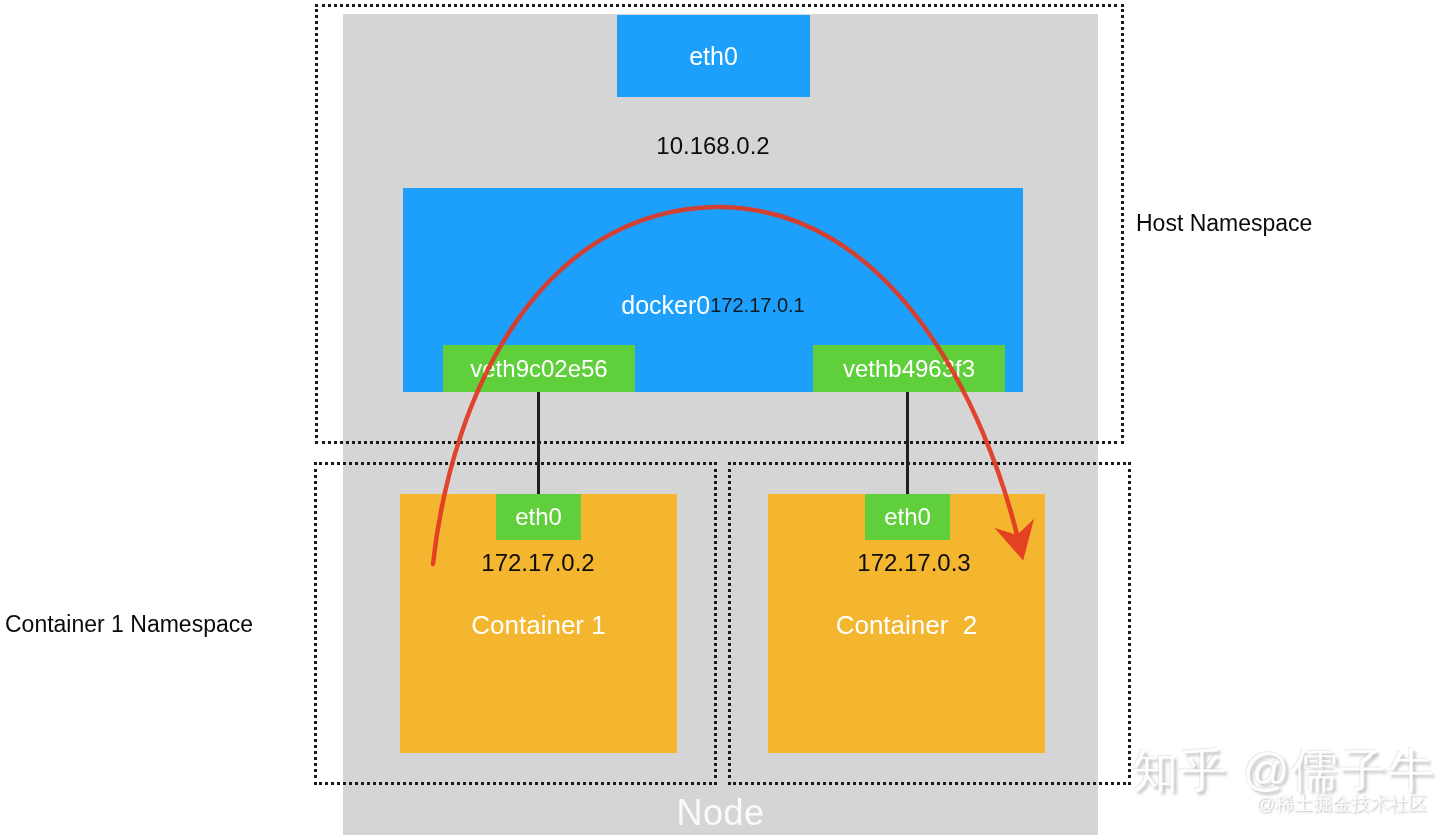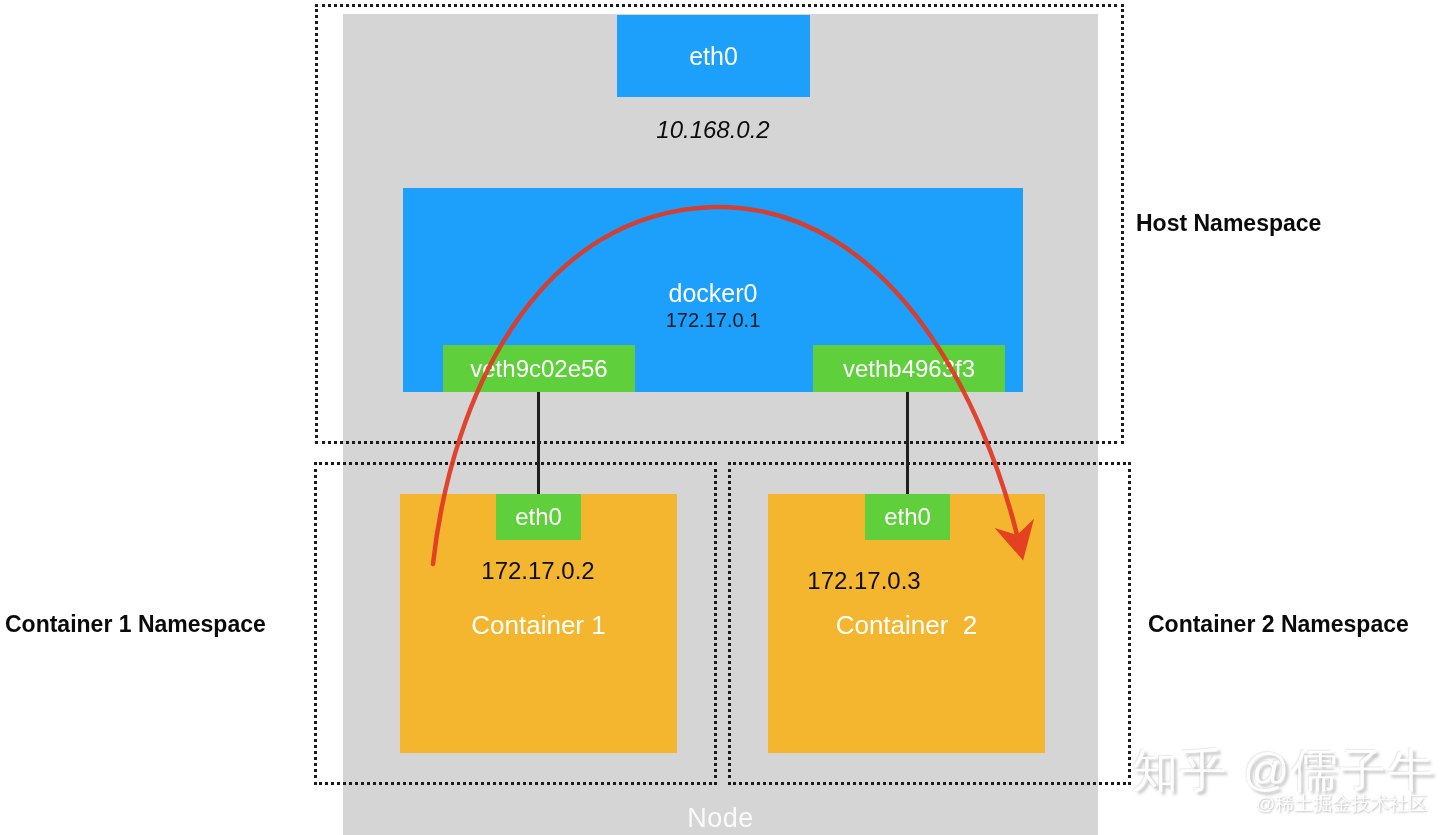--- a/index.html
+++ b/index.html
@@ -21,21 +21,21 @@
     overflow: hidden;
   }
   .abs { position: absolute; }
   .node-box {
     background: var(--gray);
   }
   .node-label {
     position: absolute;
     left: 0; right: 0; bottom: 1px;
     text-align: center;
-    font-size: 27px;
+    font-size: 36px;
     color: rgba(255,255,255,0.88);
     letter-spacing: 0.5px;
   }
   .ns-box {
     border: 3px dotted #1b1b1b;
     background: transparent;
   }
   .box-blue {
     background: var(--blue);
     color: var(--white-text);
@@ -51,21 +51,20 @@
     justify-content: center;
     font-size: 24px;
     font-weight: 500;
   }
   .box-orange {
     background: var(--orange);
   }
   .iface-label { font-size: 25px; font-weight: 500; }
   .bridge-text {
     display: flex;
-    flex-direction: column;
     align-items: center;
     justify-content: center;
     width: 100%;
     height: 100%;
     padding-top: 30px;
   }
   .bridge-name { font-size: 25px; font-weight: 500; color: var(--white-text); line-height: 1.2; }
   .bridge-ip { font-size: 20px; color: #101820; line-height: 1.25; }
   .ip-text {
     font-size: 24px;
@@ -73,21 +72,21 @@
     text-align: center;
   }
   .container-name {
     font-size: 26px;
     font-weight: 500;
     color: var(--white-text);
     text-align: center;
   }
   .ns-label {
     font-size: 23px;
-    font-weight: bold;
+    font-weight: normal;
     color: #0a0a0a;
     white-space: nowrap;
   }
   .vline {
     width: 3px;
     background: #1f1f1f;
   }
   .arrow-svg {
     position: absolute;
     left: 0; top: 0;
@@ -126,21 +125,21 @@
   </div>
 
   <div class="abs ns-box" style="left:315px; top:4px; width:809px; height:440px;"></div>
 
   <div class="abs ns-box" style="left:314px; top:462px; width:403px; height:323px;"></div>
   <div class="abs ns-box" style="left:728px; top:462px; width:403px; height:323px;"></div>
 
   <div class="abs box-blue" style="left:617px; top:15px; width:193px; height:82px;">
     <span class="iface-label">eth0</span>
   </div>
-  <div class="abs ip-text" style="left:593px; top:116px; width:240px;font-style:italic;">10.168.0.2</div>
+  <div class="abs ip-text" style="left:593px; top:132px; width:240px;">10.168.0.2</div>
 
   <div class="abs box-blue" style="left:403px; top:188px; width:620px; height:204px;">
     <div class="bridge-text">
       <div class="bridge-name">docker0</div>
       <div class="bridge-ip">172.17.0.1</div>
     </div>
   </div>
 
   <div class="abs box-green" style="left:443px; top:345px; width:192px; height:47px;">
     <span>veth9c02e56</span>
@@ -149,33 +148,32 @@
     <span>vethb4963f3</span>
   </div>
 
   <div class="abs vline" style="left:537px; top:392px; height:102px;"></div>
   <div class="abs vline" style="left:906px; top:392px; height:102px;"></div>
 
   <div class="abs box-orange" style="left:400px; top:494px; width:277px; height:259px;"></div>
   <div class="abs box-green" style="left:496px; top:494px; width:85px; height:46px;">
     <span>eth0</span>
   </div>
-  <div class="abs ip-text" style="left:428px; top:549px; width:220px;margin-top:8px;">172.17.0.2</div>
+  <div class="abs ip-text" style="left:428px; top:549px; width:220px;">172.17.0.2</div>
   <div class="abs container-name" style="left:400px; top:610px; width:277px;">Container 1</div>
 
   <div class="abs box-orange" style="left:768px; top:494px; width:277px; height:259px;"></div>
   <div class="abs box-green" style="left:865px; top:494px; width:85px; height:46px;">
     <span>eth0</span>
   </div>
-  <div class="abs ip-text" style="left:754px; top:549px; width:220px;margin-top:18px;">172.17.0.3</div>
+  <div class="abs ip-text" style="left:804px; top:549px; width:220px;">172.17.0.3</div>
   <div class="abs container-name" style="left:768px; top:610px; width:277px; white-space:pre;">Container  2</div>
 
   <div class="abs ns-label" style="left:1136px; top:210px;">Host Namespace</div>
   <div class="abs ns-label" style="left:5px; top:611px;">Container 1 Namespace</div>
-  <div class="abs ns-label" style="left:1148px; top:611px;">Container 2 Namespace</div>
 
   <svg class="arrow-svg" width="1440" height="835" viewBox="0 0 1440 835">
     <defs>
       <marker id="ah" markerWidth="10" markerHeight="10" refX="5" refY="5" orient="auto">
         <path class="arrow-head" d="M0.5,0.5 L9,5 L0.5,9.5 L3.2,5 Z"></path>
       </marker>
     </defs>
     <path class="arrow-path" d="M 433 564 C 452 392 540 212 714 207 C 893 204 987 408 1019 543" marker-end="url(#ah)"></path>
   </svg>
 

